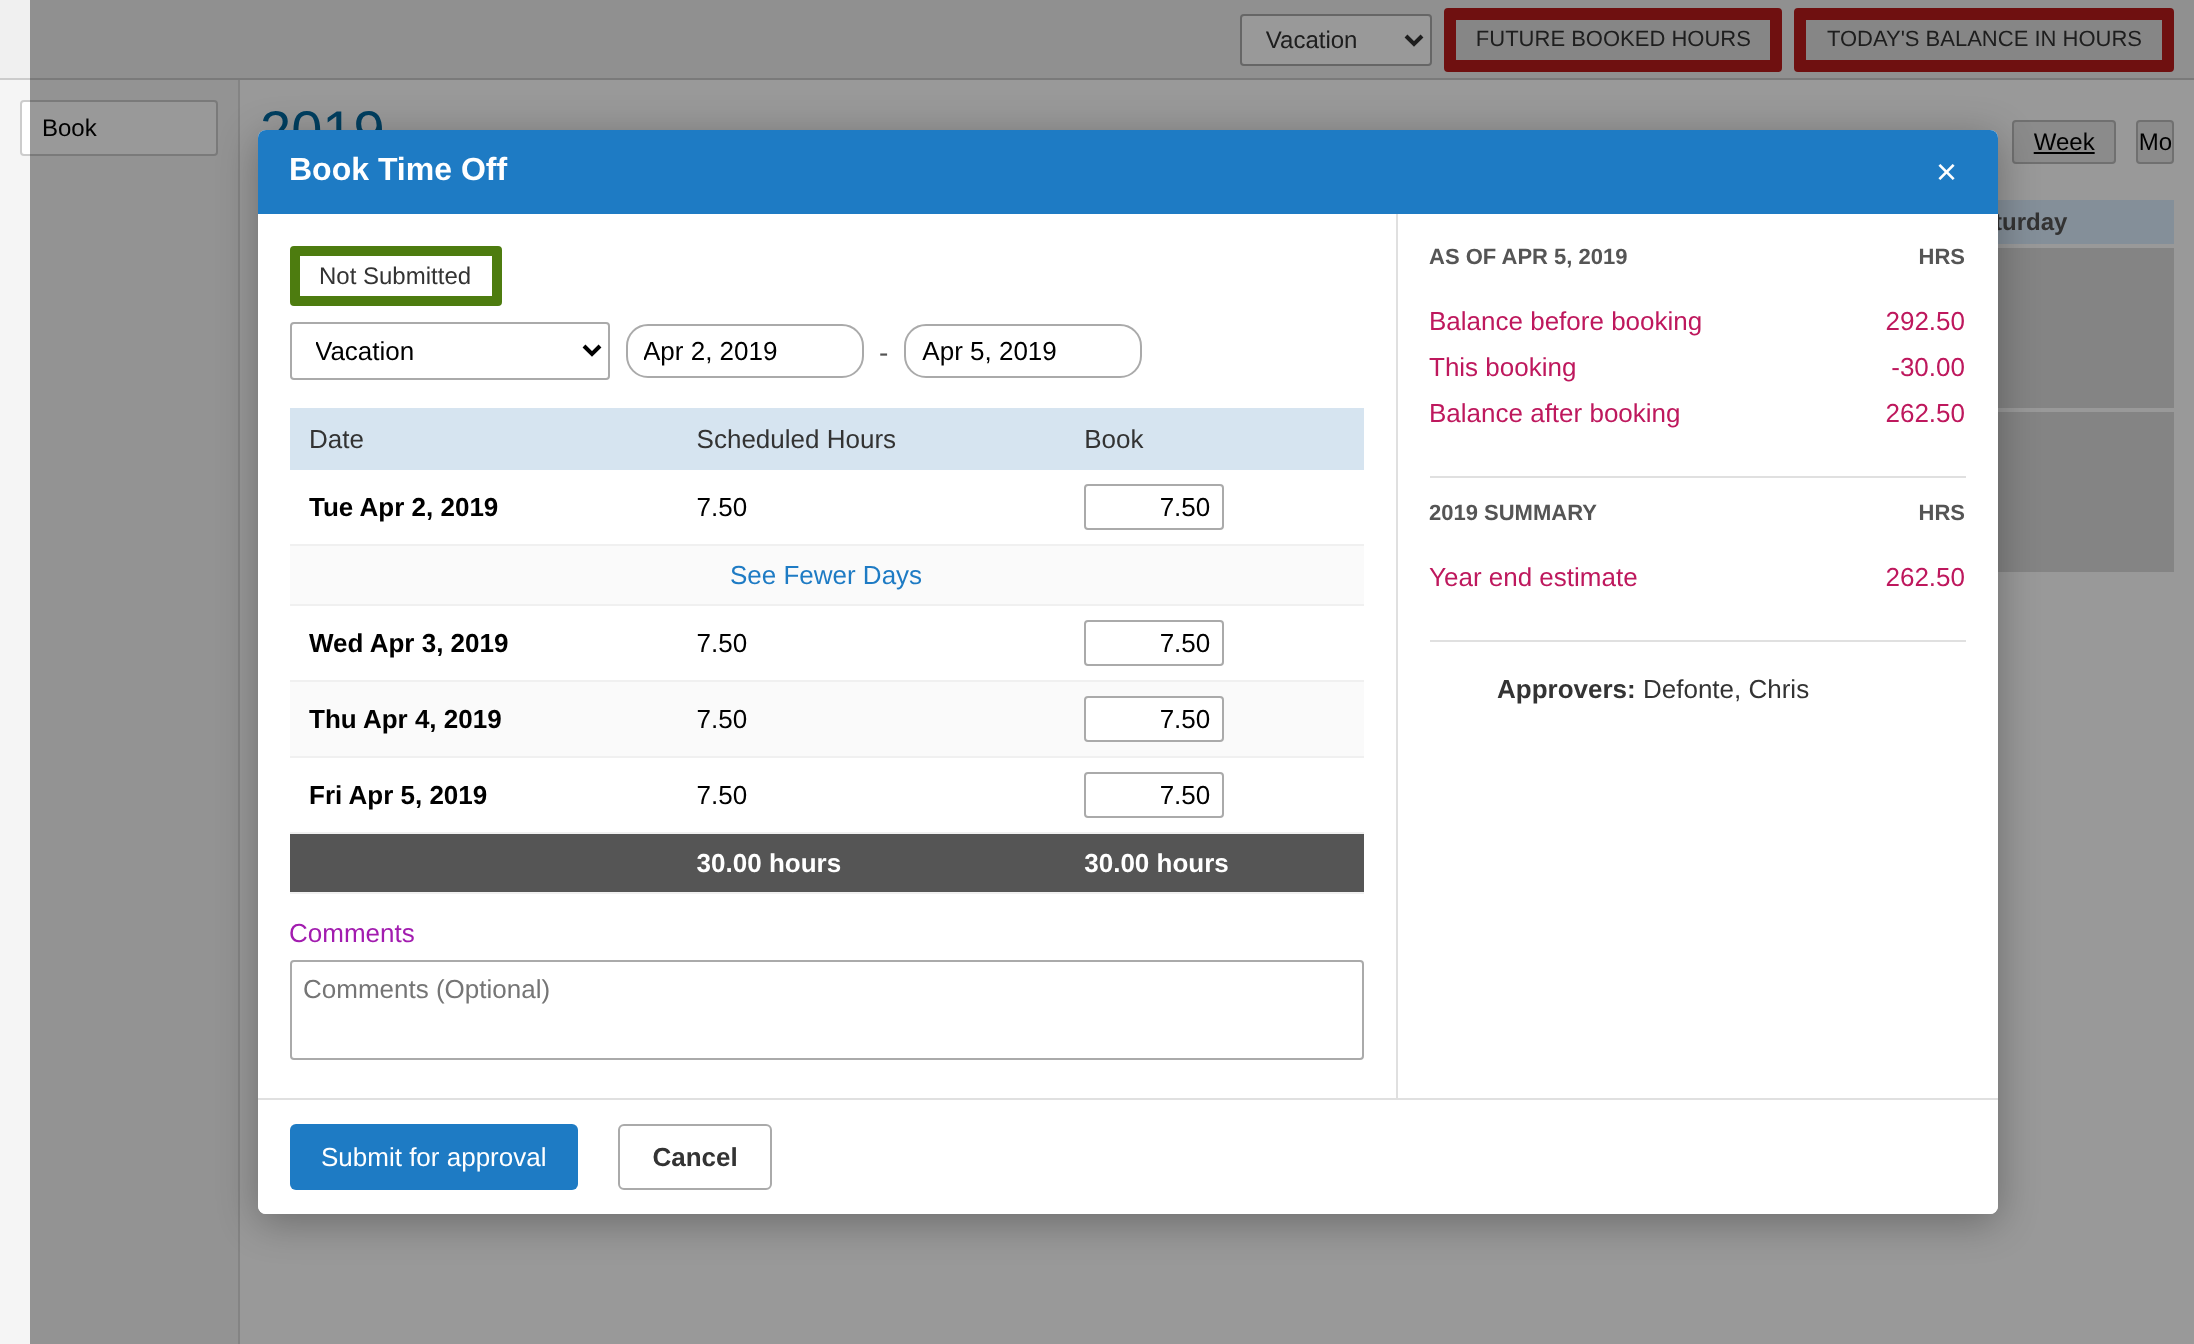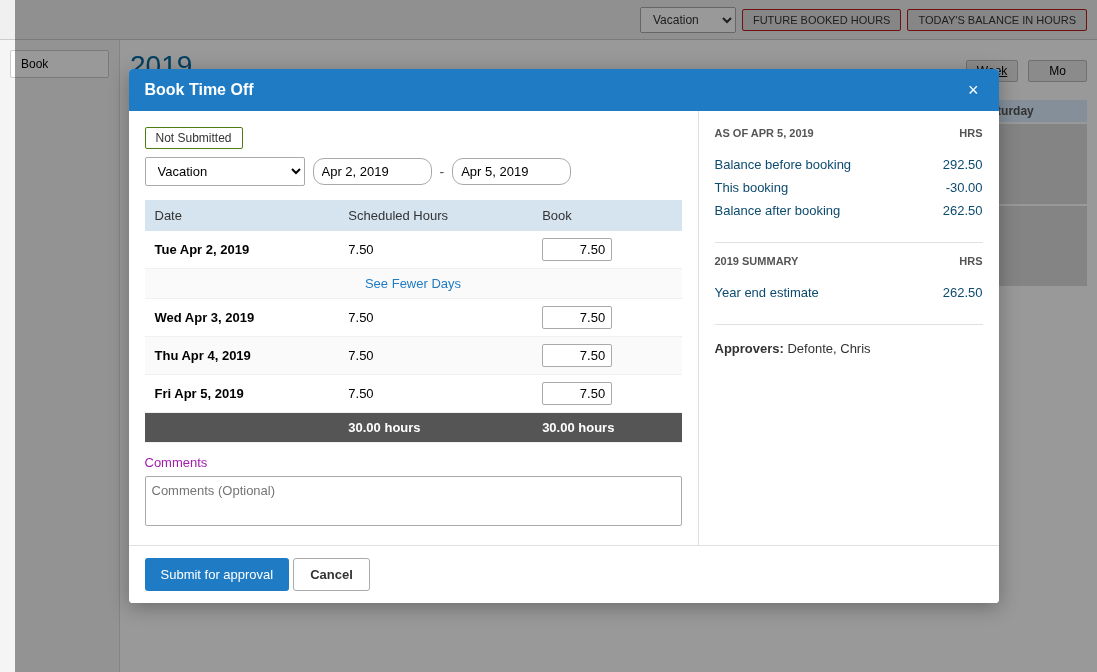--- a/index.html
+++ b/index.html
@@ -33,21 +33,21 @@
       border-bottom: 1px solid #ccc;
       display: flex;
       align-items: center;
       justify-content: flex-end;
       padding-right: 10px;
       gap: 6px;
     }
 
     .bg-btn {
       background: #e0e0e0;
-      border: 1px solid #b91c1c;
+      border: 6px solid #b91c1c;
       padding: 4px 10px;
       font-size: 11px;
       color: #333;
       border-radius: 2px;
     }
 
     .bg-dropdown {
       background: white;
       border: 1px solid #aaa;
       padding: 4px 20px 4px 8px;
@@ -116,21 +116,21 @@
       border: 1px solid #bbb;
       padding: 3px 10px;
       font-size: 12px;
       border-radius: 2px;
       text-decoration: underline;
     }
 
     .bg-month-btn {
       background: #e8e8e8;
       border: 1px solid #bbb;
-      padding: 3px 20px;
+      padding: 3px 0;
       font-size: 12px;
       border-radius: 2px;
     }
 
     .day-header {
       font-size: 12px;
       color: #555;
       text-align: center;
       padding: 4px;
       background: #f0f0f0;
@@ -199,21 +199,21 @@
 
     .modal-right {
       width: 300px;
       padding: 16px;
       background: white;
     }
 
     
     .status-badge {
       display: inline-block;
-      border: 1px solid #4d7c0f;
+      border: 5px solid #4d7c0f;
       padding: 3px 10px;
       font-size: 12px;
       color: #333;
       border-radius: 2px;
       margin-bottom: 8px;
     }
 
     
     .date-row {
       display: flex;
@@ -316,21 +316,21 @@
       font-size: 13px;
       font-family: Arial, sans-serif;
       resize: none;
       color: #999;
     }
 
     
     .modal-footer {
       padding: 12px 16px;
       display: flex;
-      gap: 4px;
+      gap: 20px;
       border-top: 1px solid #e0e0e0;
       background: white;
     }
 
     .btn-submit {
       background: #1e7bc4;
       color: white;
       border: none;
       padding: 8px 16px;
       border-radius: 3px;
@@ -361,38 +361,39 @@
       font-weight: bold;
       color: #555;
       margin-bottom: 10px;
       padding-bottom: 4px;
     }
 
     .right-row {
       display: flex;
       justify-content: space-between;
       font-size: 13px;
-      color: #0c4a6e;
+      color: #be185d;
       padding: 4px 0;
     }
 
     .right-divider {
       border: none;
       border-top: 1px solid #e0e0e0;
       margin: 12px 0;
     }
 
     .approvers-text {
       font-size: 13px;
       color: #333;
       margin-top: 16px;
     }
 
     .approvers-text strong {
       font-weight: bold;
+      margin-left: 34px;
     }
   </style>
 </head>
 <body>
 
 <div class="bg-calendar">
   <div class="bg-top-bar">
     <select class="bg-dropdown">
       <option>Vacation</option>
     </select>

